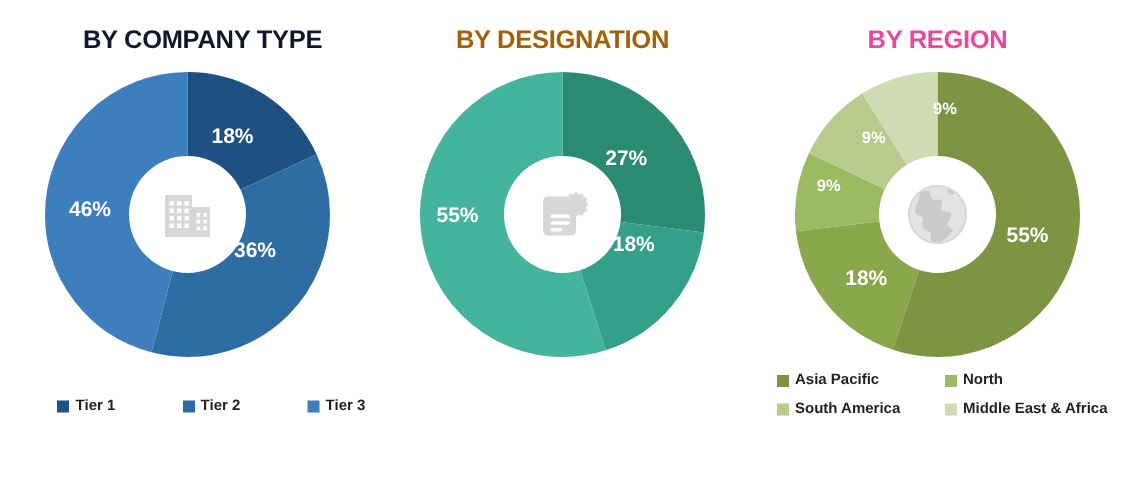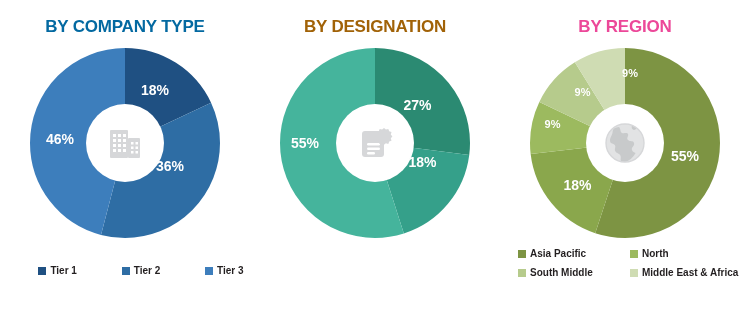--- a/index.html
+++ b/index.html
@@ -12,21 +12,21 @@
   .panel{position:relative;width:250px;height:320px;}
 
   .title{
     position:absolute;top:17px;left:0;width:100%;
     text-align:center;
     font-size:17px;font-weight:bold;
     letter-spacing:-0.2px;
     font-family:"Liberation Sans","DejaVu Sans",sans-serif;
     white-space:nowrap;
   }
-  .title-1{color:#0369a1;}
+  .title-1{color:#0f172a;padding-left:10px;}
   .title-2{color:#a16207;}
   .title-3{color:#ec4899;}
 
   .donut-wrap{position:absolute;top:48px;left:0;width:100%;height:190px;}
   .donut{position:absolute;left:50%;top:0;transform:translateX(-50%);}
 
   .hub{
     position:absolute;left:50%;top:50%;
     transform:translate(-50%,-50%);
     border-radius:50%;background:#ffffff;
@@ -222,21 +222,21 @@
       <div class="leg-item">
         <span class="swatch" style="background:#7d9443"></span>
         <span class="leg-label">Asia Pacific</span>
       </div>
       <div class="leg-item">
         <span class="swatch" style="background:#9cba5f"></span>
         <span class="leg-label">North</span>
       </div>
       <div class="leg-item">
         <span class="swatch" style="background:#b6cb8c"></span>
-        <span class="leg-label">South Middle</span>
+        <span class="leg-label">South America</span>
       </div>
       <div class="leg-item">
         <span class="swatch" style="background:#cfdcb3"></span>
         <span class="leg-label">Middle East &amp; Africa</span>
       </div>
     </div>
   </div>
 
 </div>
 

